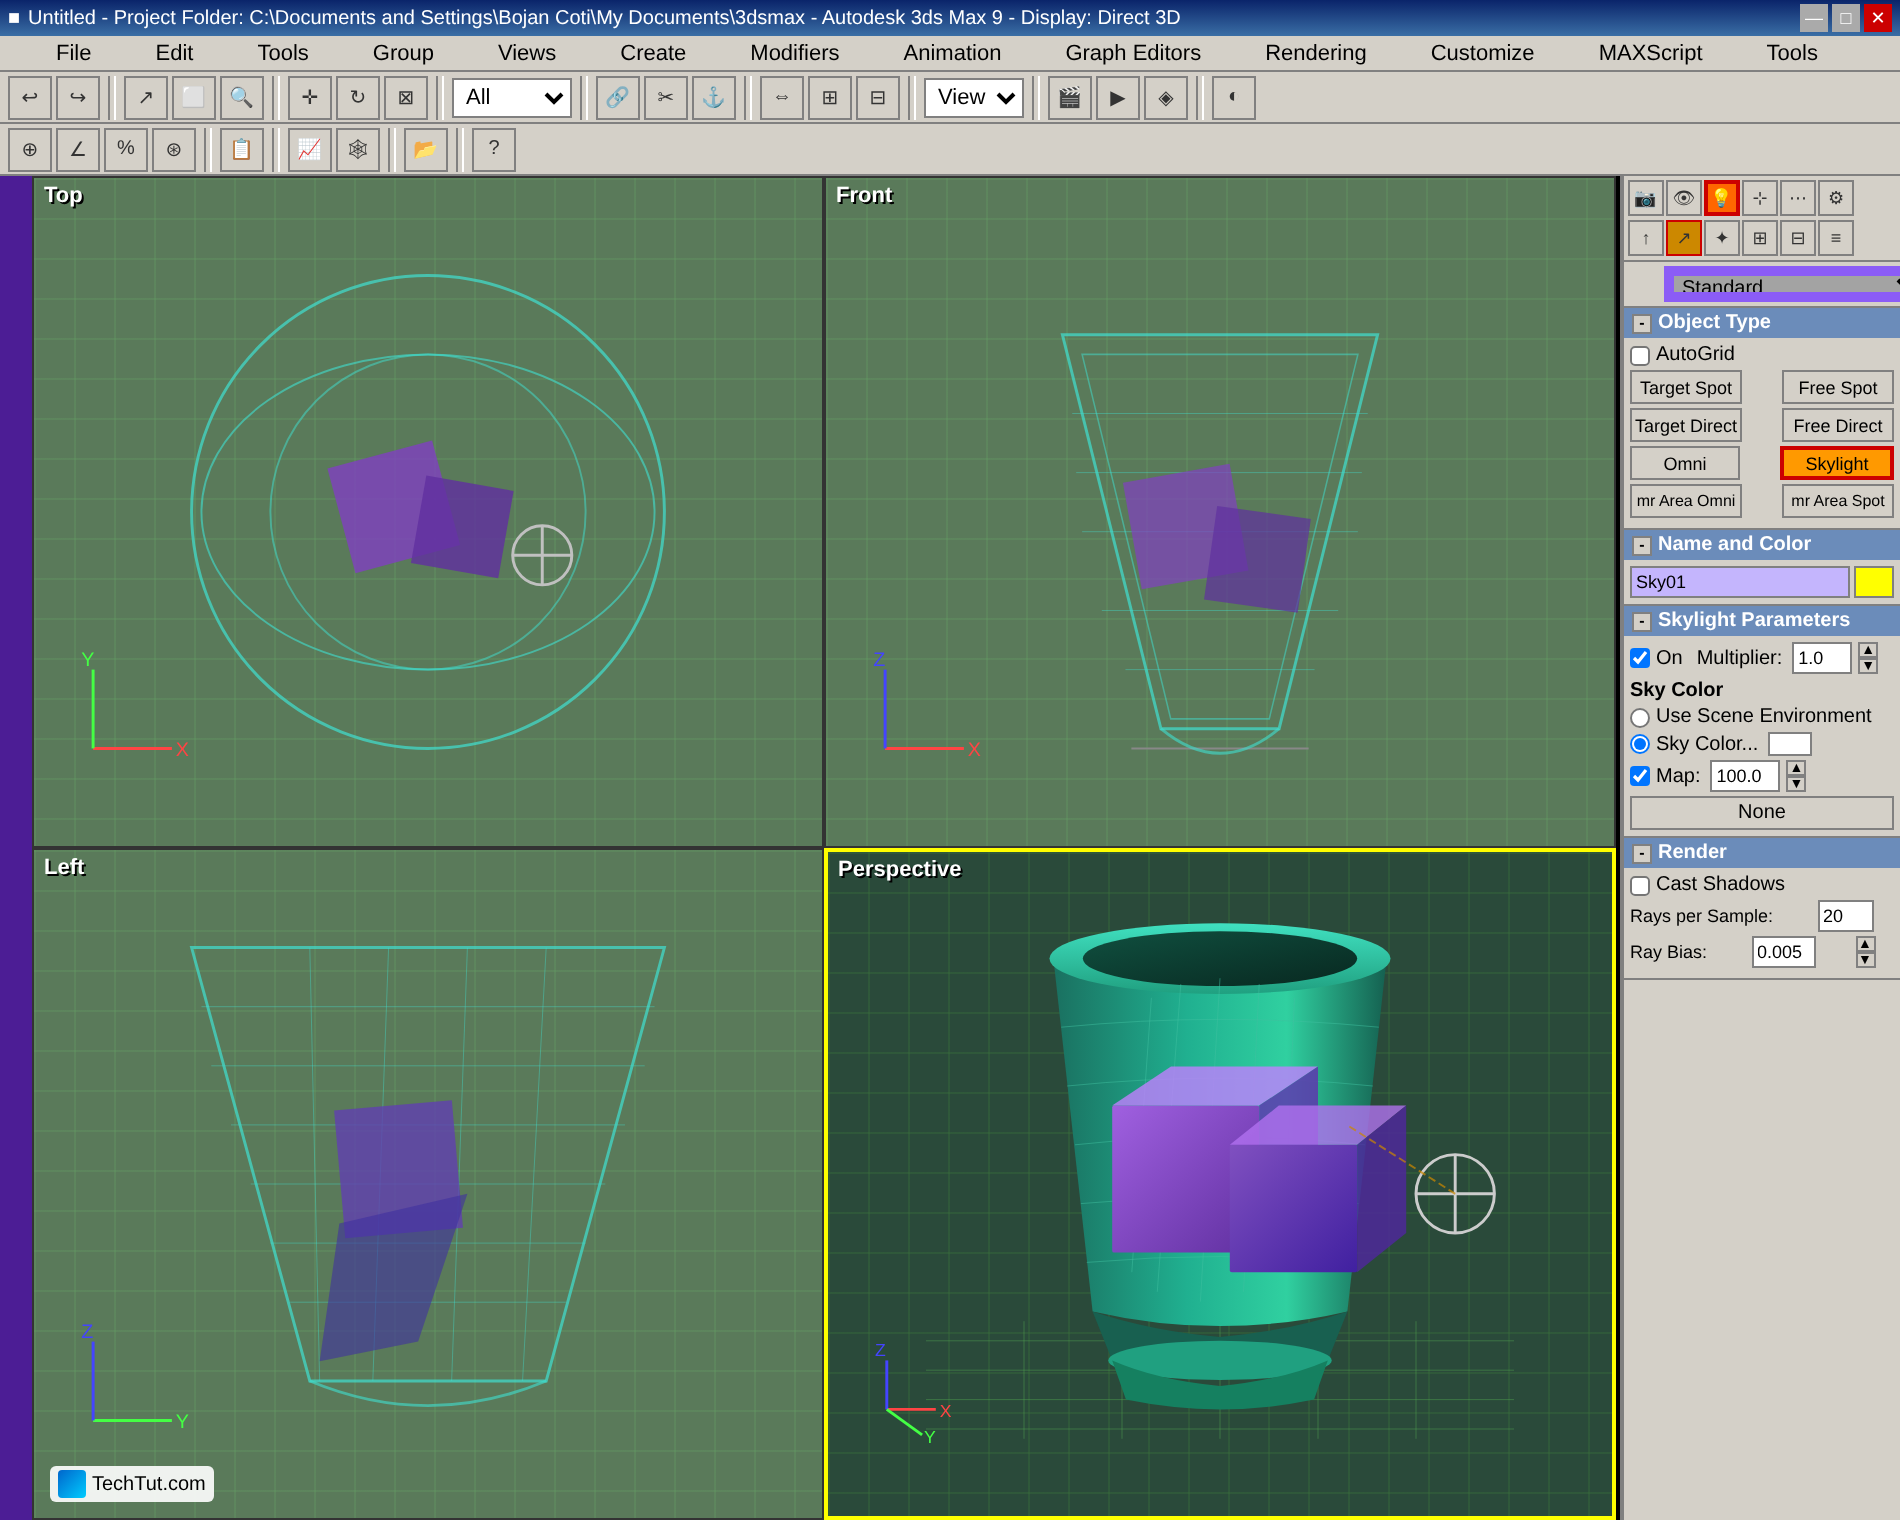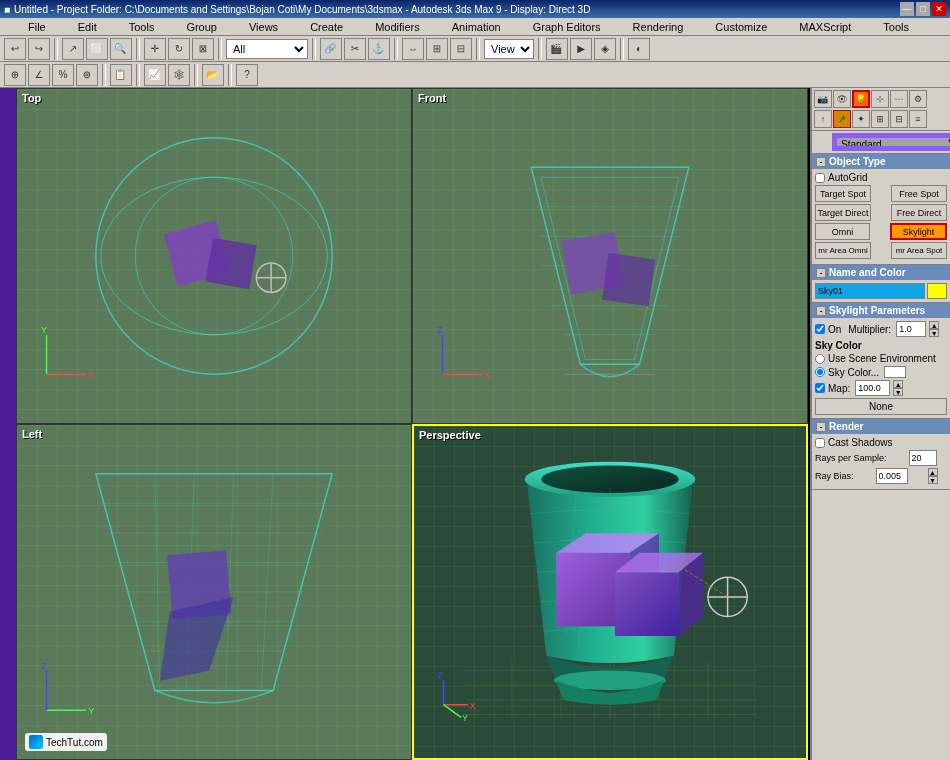--- a/index.html
+++ b/index.html
@@ -190,21 +190,21 @@
     }
     .panel-checkbox { width: 10px; height: 10px; }
 
     .panel-input {
       width: 40px; height: 16px;
       background: #fff; border: 1px solid #808080;
       font-size: 9px; padding: 0 2px;
     }
     .panel-input-wide {
       width: 60px; height: 16px;
-      background: #0ea5e9; border: 1px solid #808080;
+      background: #c4b5fd; border: 1px solid #808080;
       font-size: 9px; padding: 0 2px;
     }
 
     .color-swatch {
       width: 16px; height: 14px;
       border: 1px solid #808080;
       cursor: pointer;
     }
 
     .panel-spinner {
@@ -271,21 +271,21 @@
   <div class="tb-btn" title="Redo">↪</div>
   <div class="tb-separator"></div>
   <div class="tb-btn">↗</div>
   <div class="tb-btn">⬜</div>
   <div class="tb-btn">🔍</div>
   <div class="tb-separator"></div>
   <div class="tb-btn">✛</div>
   <div class="tb-btn">↻</div>
   <div class="tb-btn">⊠</div>
   <div class="tb-separator"></div>
-  <select class="tb-dropdown" style="width:82px;">
+  <select class="tb-dropdown" style="width:60px;">
     <option>All</option>
   </select>
   <div class="tb-separator"></div>
   <div class="tb-btn">🔗</div>
   <div class="tb-btn">✂</div>
   <div class="tb-btn">⚓</div>
   <div class="tb-separator"></div>
   <div class="tb-btn">⇔</div>
   <div class="tb-btn">⊞</div>
   <div class="tb-btn">⊟</div>

